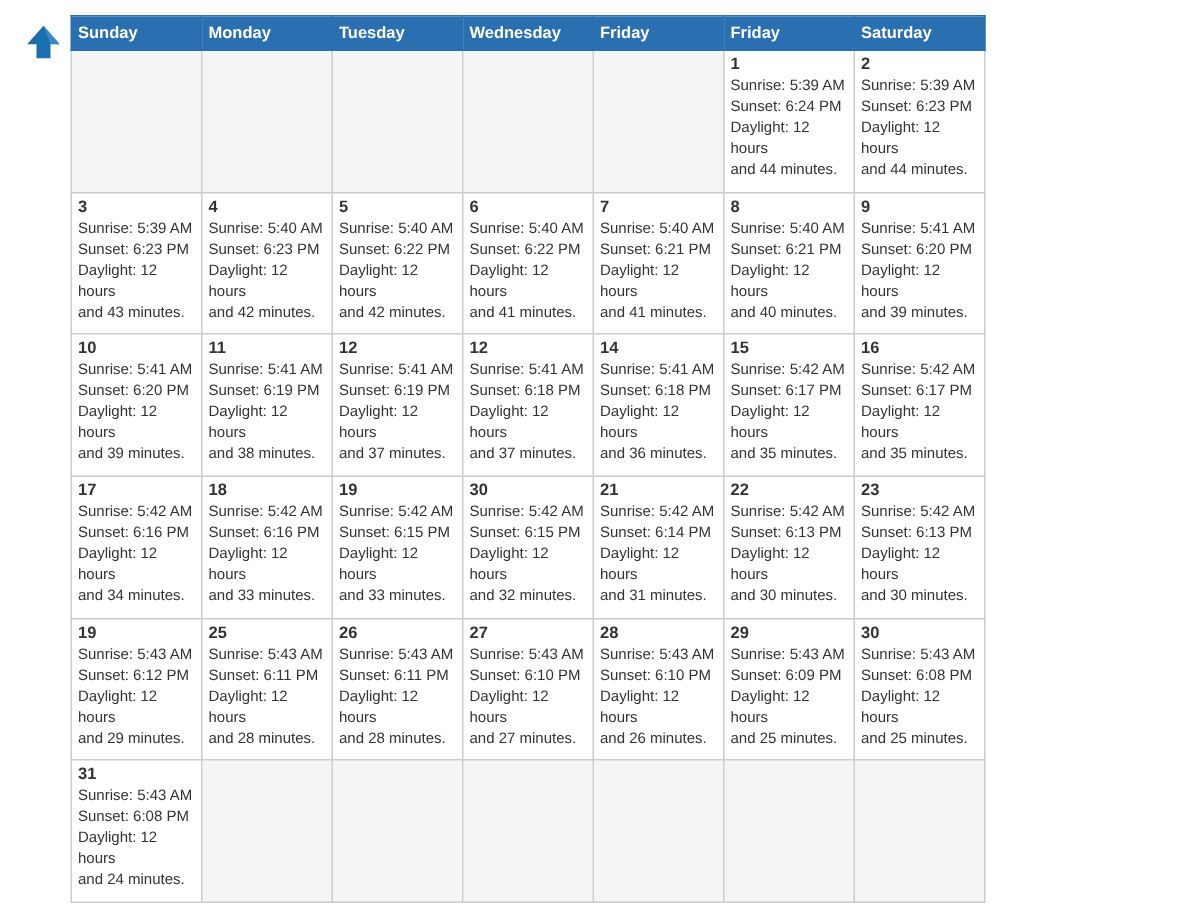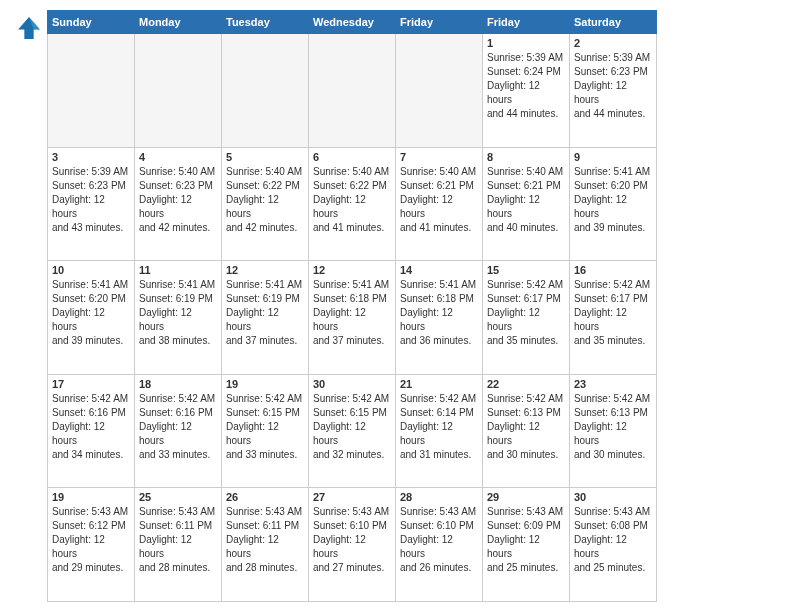--- a/index.html
+++ b/index.html
@@ -348,15 +348,30 @@
 and 25 minutes.</div>
           </td>
           <td>
             <span class="day-number">30</span>
             <div class="day-info" style="white-space: pre-line;">Sunrise: 5:43 AM
 Sunset: 6:08 PM
 Daylight: 12 hours
 and 25 minutes.</div>
           </td>
         </tr>
+        <tr>
+          <td class="last-row">
+            <span class="day-number">31</span>
+            <div class="day-info" style="white-space: pre-line;">Sunrise: 5:43 AM
+Sunset: 6:08 PM
+Daylight: 12 hours
+and 24 minutes.</div>
+          </td>
+          <td class="last-row empty"></td>
+          <td class="last-row empty"></td>
+          <td class="last-row empty"></td>
+          <td class="last-row empty"></td>
+          <td class="last-row empty"></td>
+          <td class="last-row empty"></td>
+        </tr>
       </tbody>
   </table>
 </div>
 
 </body></html>

